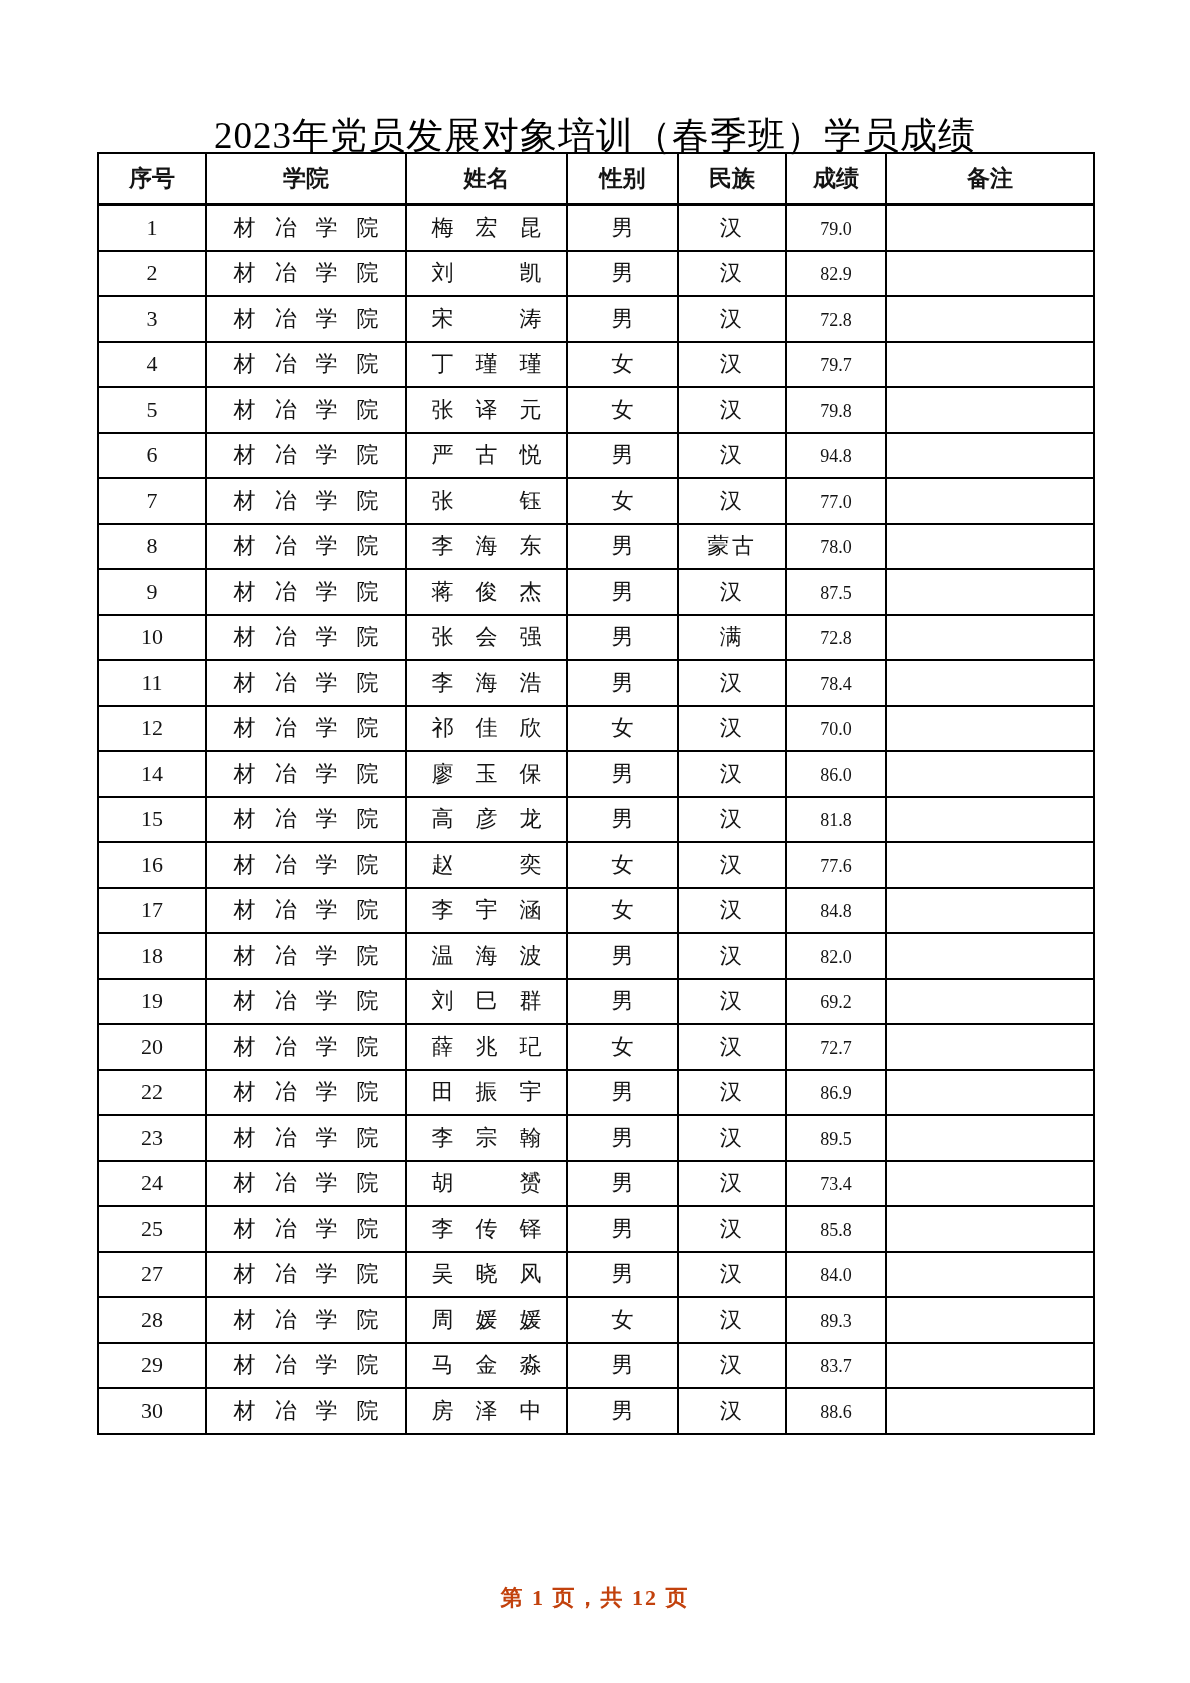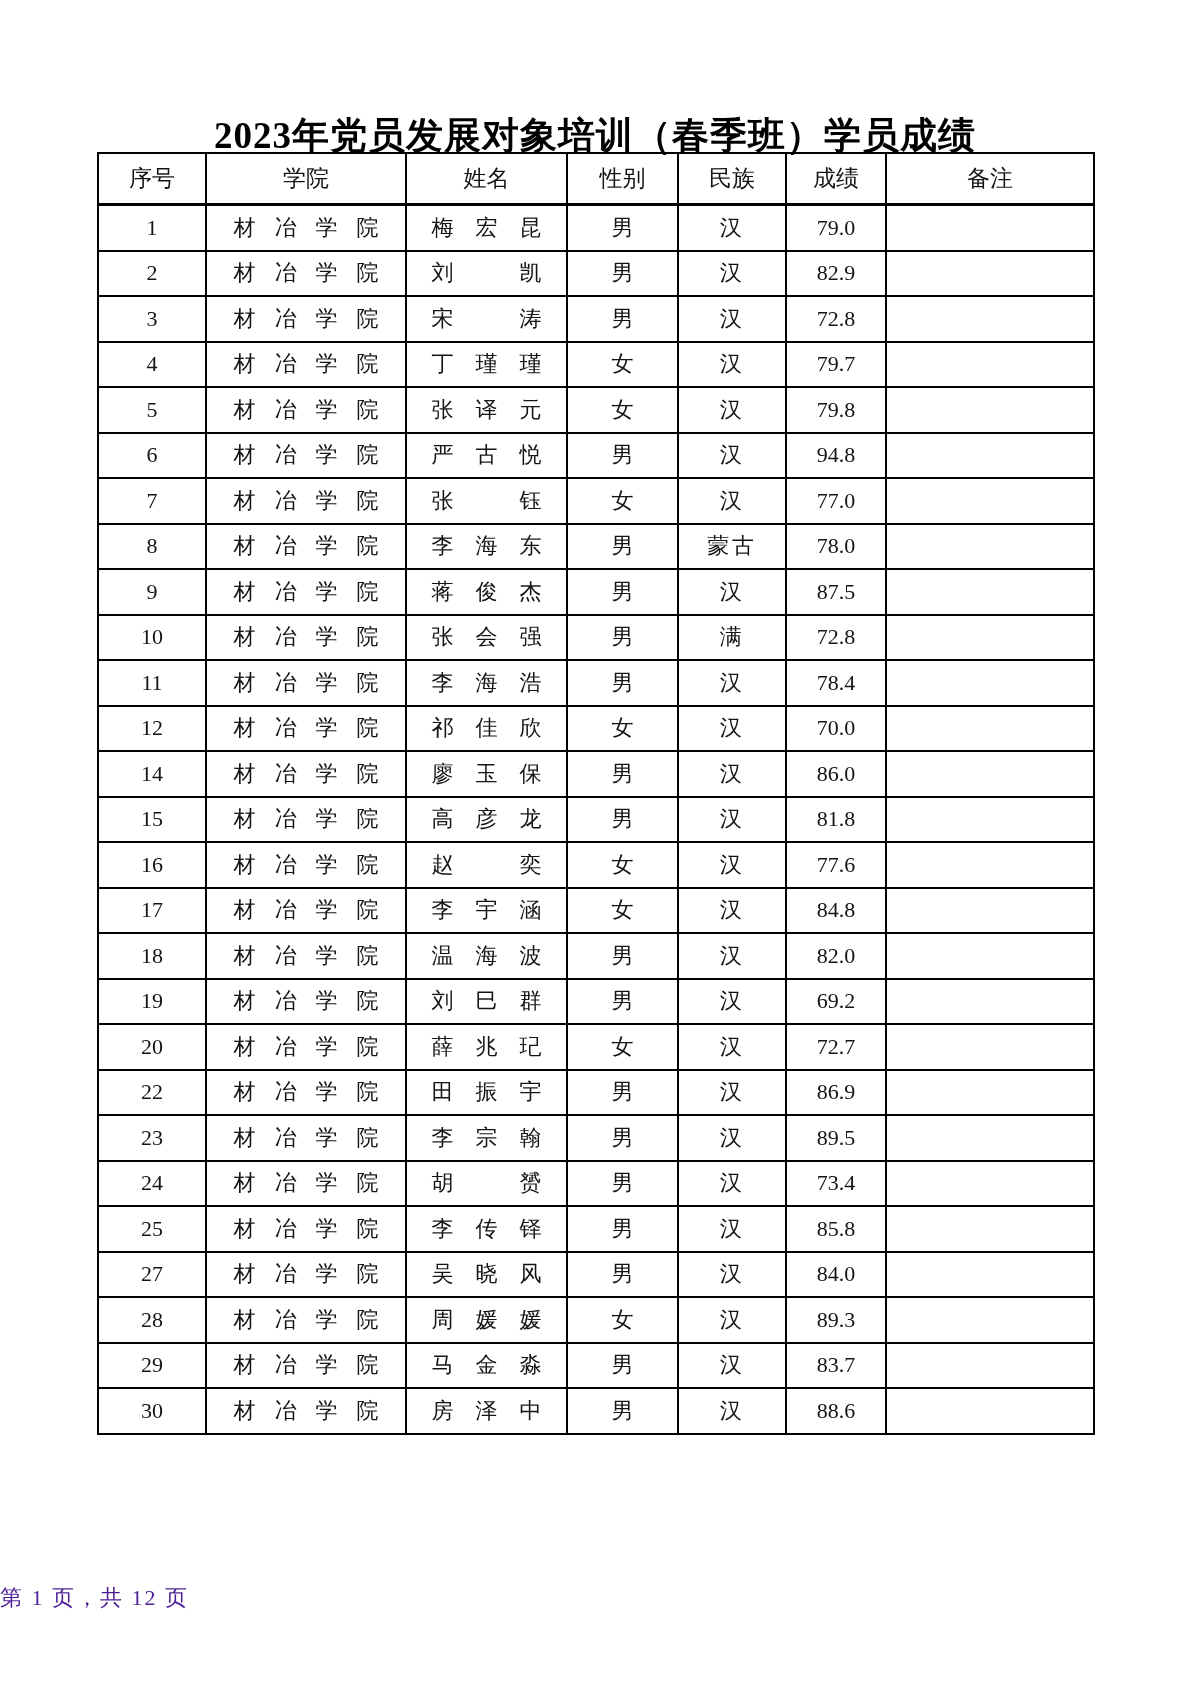--- a/index.html
+++ b/index.html
@@ -9,21 +9,21 @@
     font-family:"Liberation Serif","DejaVu Serif",serif;
     color:#111;
     position:relative;
     overflow:hidden;
   }
   .page-title{
     position:absolute;
     top:86px;left:0;right:0;
     text-align:center;
     font-size:37px;
-    font-weight:bold;
+    font-weight:normal;
     color:#000;
     letter-spacing:1px;
   }
   table.scores{
     position:absolute;
     left:97px;top:152px;
     width:996px;
     border-collapse:collapse;
     table-layout:fixed;
   }
@@ -31,21 +31,21 @@
     border:2px solid #000;
     text-align:center;
     vertical-align:middle;
     font-size:22px;
     color:#141414;
     padding:0;
     overflow:hidden;
   }
   table.scores thead th{
     height:49px;
-    font-weight:normal;
+    font-weight:bold;
     font-size:23px;
     border-bottom:3px solid #000;
   }
   table.scores tbody td{
     height:43.5px;
   }
   .col-no{width:108px;}
   .col-college{width:200px;}
   .col-name{width:161px;}
   .col-gender{width:111px;}
@@ -53,28 +53,29 @@
   .col-score{width:100px;}
   .col-remark{width:208px;}
   .spread{
     display:inline-flex;
     justify-content:space-between;
     vertical-align:middle;
   }
   .spread-college{width:6.6em;}
   .spread-name{width:5em;}
   .ethnicity-text{letter-spacing:0.12em;}
-  .score-text{font-size:22px;margin-top:24px;}
+  .score-text{font-size:18px;margin-top:24px;}
   .page-footer{
     position:absolute;
     top:1583px;left:0;right:0;
-    text-align:left;
+    text-align:center;
     font-size:22px;
-    color:#4c1d95;
+    color:#c2410c;
     letter-spacing:2px;
+    font-weight:bold;
   }
 </style>
 </head>
 <body>
 
 <h1 class="page-title">2023年党员发展对象培训（春季班）学员成绩</h1>
 
 <table class="scores">
   <colgroup>
     <col class="col-no">

